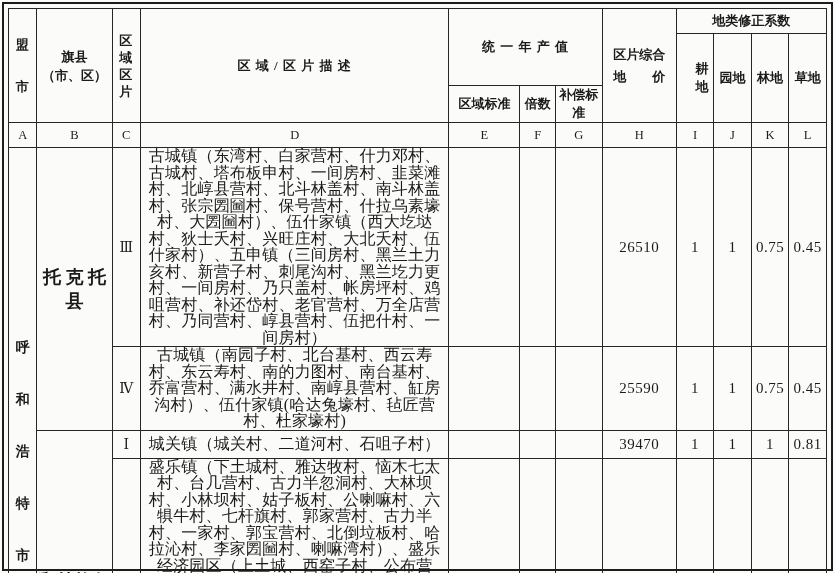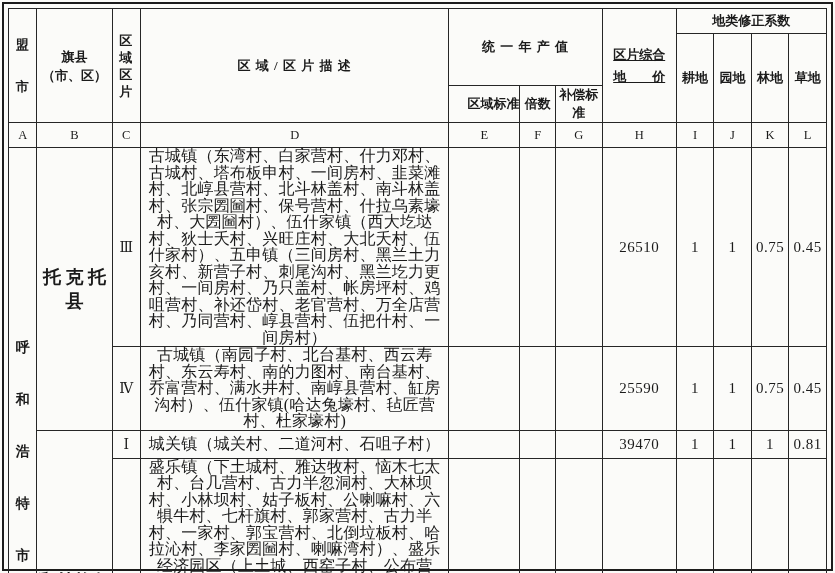--- a/index.html
+++ b/index.html
@@ -94,34 +94,34 @@
     <td rowspan="3" class="hd pre meng-shi">盟
 市</td>
     <td rowspan="3" class="hd pre" style="letter-spacing:0;line-height:19px;">旗县
 （市、区）</td>
     <td rowspan="3" class="hd pre zone-head">区
 域
 区
 片</td>
     <td rowspan="3" class="hd">区 域 / 区 片 描 述</td>
     <td colspan="3" rowspan="2" class="hd">统 一 年 产 值</td>
-    <td rowspan="3" class="hd pre zone-price-head" style="letter-spacing:0;text-decoration:underline;">区片综合
+    <td rowspan="3" class="hd pre zone-price-head" style="letter-spacing:0;">区片综合
 地　　价</td>
     <td colspan="4" class="hd" style="letter-spacing:0;margin-left:37px;">地类修正系数</td>
   </tr>
 
   <tr style="height:52px">
-    <td rowspan="2" class="hd" style="letter-spacing:0;">耕地</td>
+    <td rowspan="2" class="hd" style="letter-spacing:0;padding-left:14px;">耕地</td>
     <td rowspan="2" class="hd" style="letter-spacing:0;">园地</td>
     <td rowspan="2" class="hd" style="letter-spacing:0;margin-left:30px;">林地</td>
     <td rowspan="2" class="hd" style="letter-spacing:0;">草地</td>
   </tr>
 
   <tr style="height:33px">
-    <td class="hd" style="letter-spacing:0;text-align:right;">区域标准</td>
+    <td class="hd" style="letter-spacing:0;">区域标准</td>
     <td class="hd" style="letter-spacing:0;">倍数</td>
     <td class="hd" style="letter-spacing:0;">补偿标准</td>
   </tr>
 
   <tr style="height:25px">
     <td class="letter-cell">A</td>
     <td class="letter-cell">B</td>
     <td class="letter-cell">C</td>
     <td class="letter-cell">D</td>
     <td class="letter-cell">E</td>

